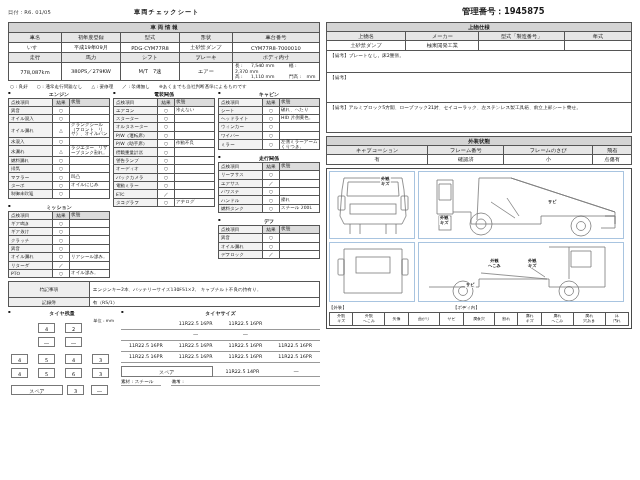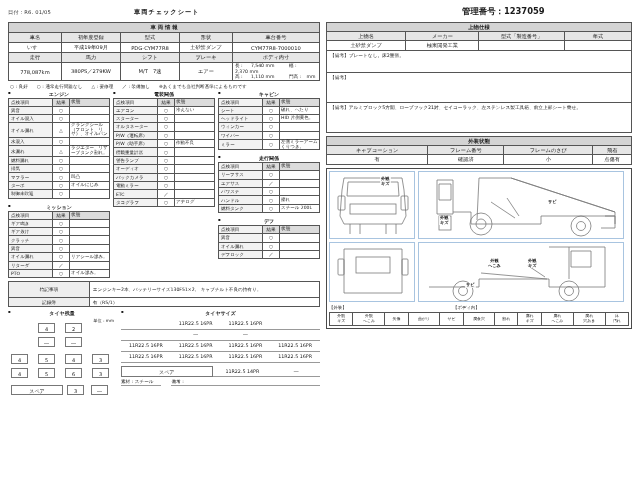--- a/index.html
+++ b/index.html
@@ -95,21 +95,21 @@
   .lg-head { font-size:4.4px; }
 </style>
 </head>
 <body>
 
 <div class="page">
 
   <div class="topbar">
     <div class="topdate">日付：R6. 01/05</div>
     <div class="toptitle">車両チェックシート</div>
-    <div class="topmgmt">管理番号：1237059</div>
+    <div class="topmgmt">管理番号：1945875</div>
   </div>
 
   <div class="columns">
 
     <div class="leftcol">
 
       <table class="vi">
         <tbody>
             <tr>
               <td class="hdr" colspan="5">車 両 情 報</td>

